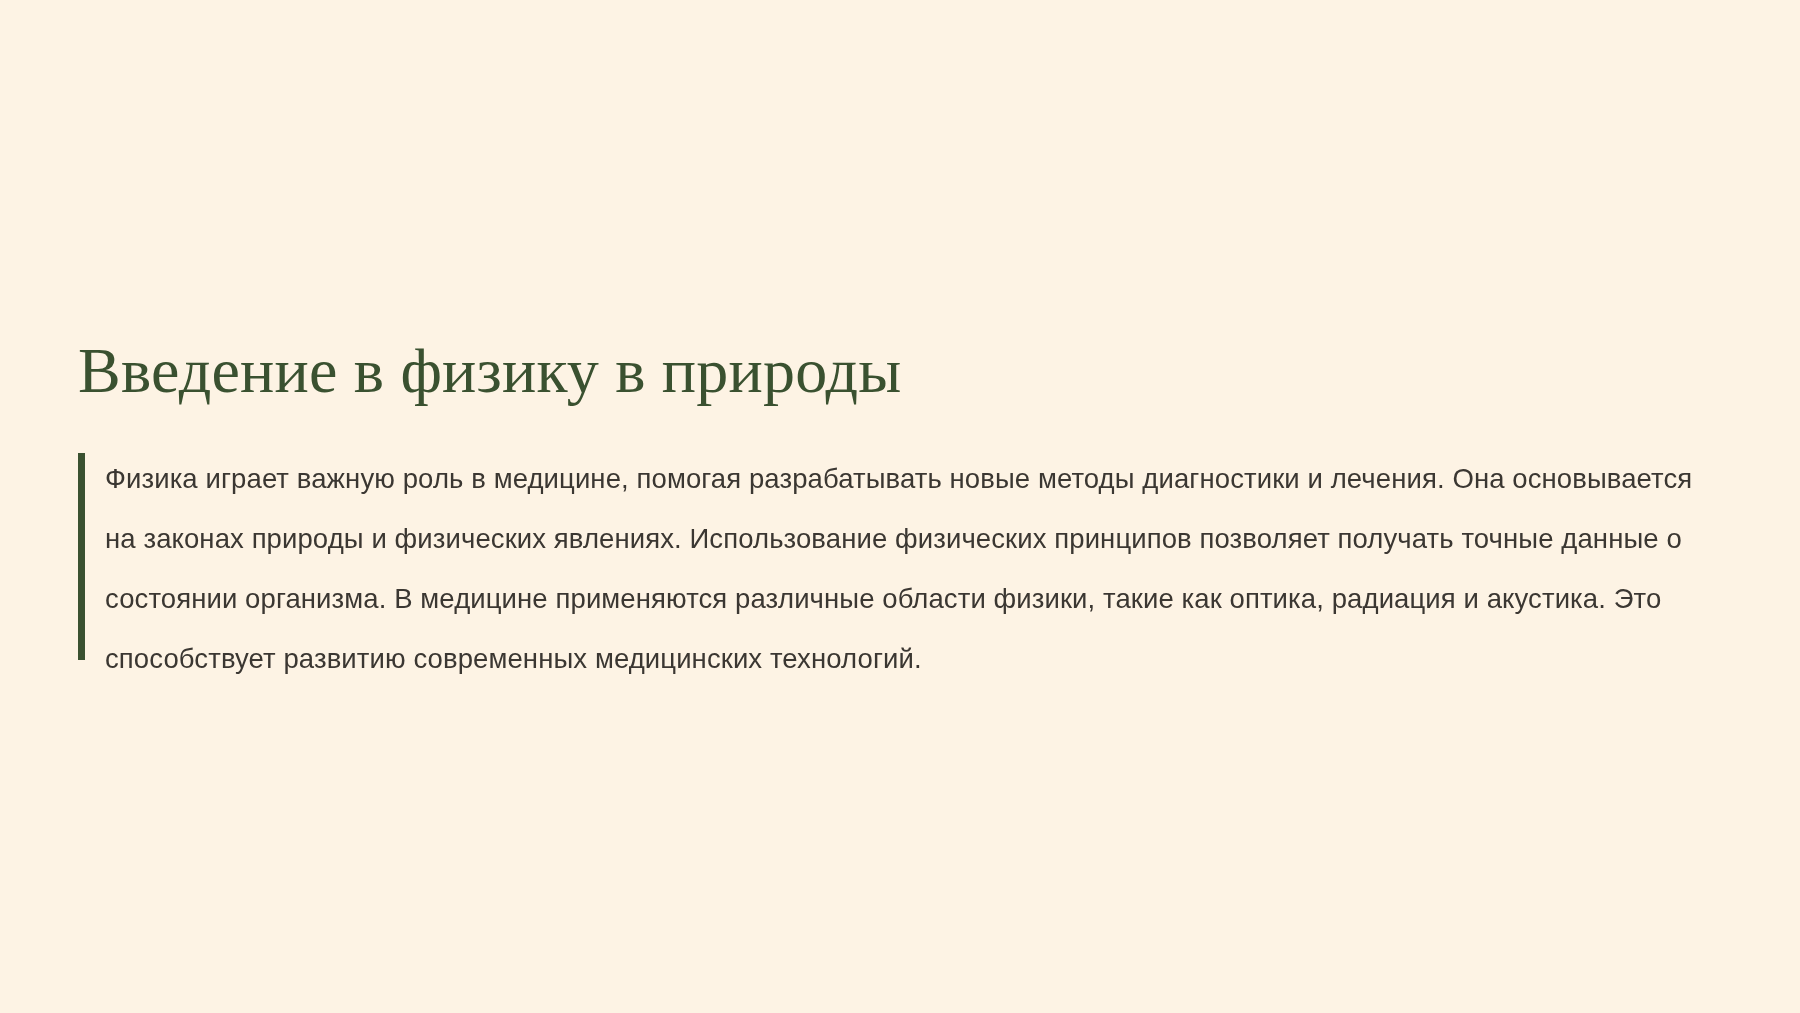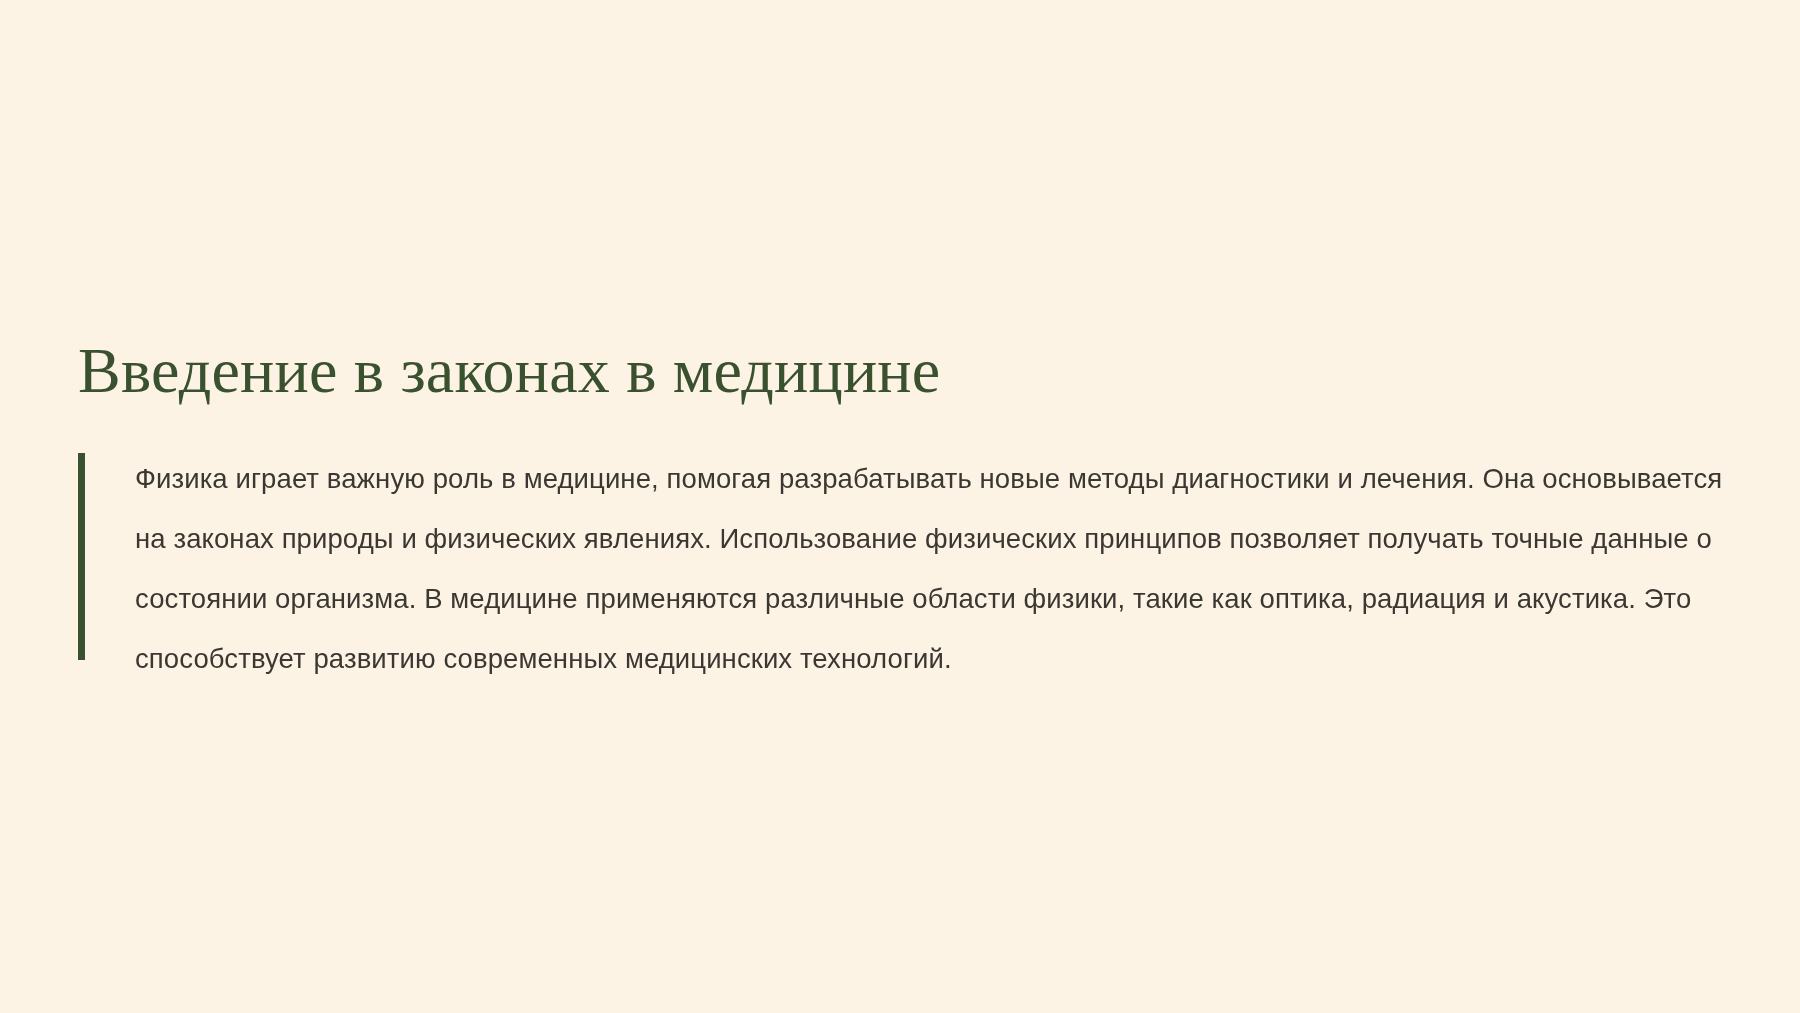--- a/index.html
+++ b/index.html
@@ -36,21 +36,21 @@
     line-height: 1.08;
     font-weight: 400;
     color: #3a5130;
     letter-spacing: 0.2px;
     margin: 0 0 44px 0;
     white-space: nowrap;
   }
 
   .body-block {
     position: relative;
-    padding-left: 57px;
+    padding-left: 27px;
   }
 
   .accent-bar {
     position: absolute;
     left: 0;
     top: 4px;
     width: 7px;
     height: 207px;
     background: #3a5130;
   }
@@ -66,21 +66,21 @@
     letter-spacing: 0.1px;
   }
 </style>
 </head>
 <body>
 
 <div class="slide">
 
   <div class="content-wrap">
 
-    <h1 class="slide-title">Введение в законах в медицине</h1>
+    <h1 class="slide-title">Введение в физику в природы</h1>
 
     <div class="body-block">
       <div class="accent-bar"></div>
       <p class="body-text">Физика играет важную роль в медицине, помогая разрабатывать новые методы диагностики и лечения. Она основывается на законах природы и физических явлениях. Использование физических принципов позволяет получать точные данные о состоянии организма. В медицине применяются различные области физики, такие как оптика, радиация и акустика. Это способствует развитию современных медицинских технологий.</p>
     </div>
 
   </div>
 
 </div>
 

